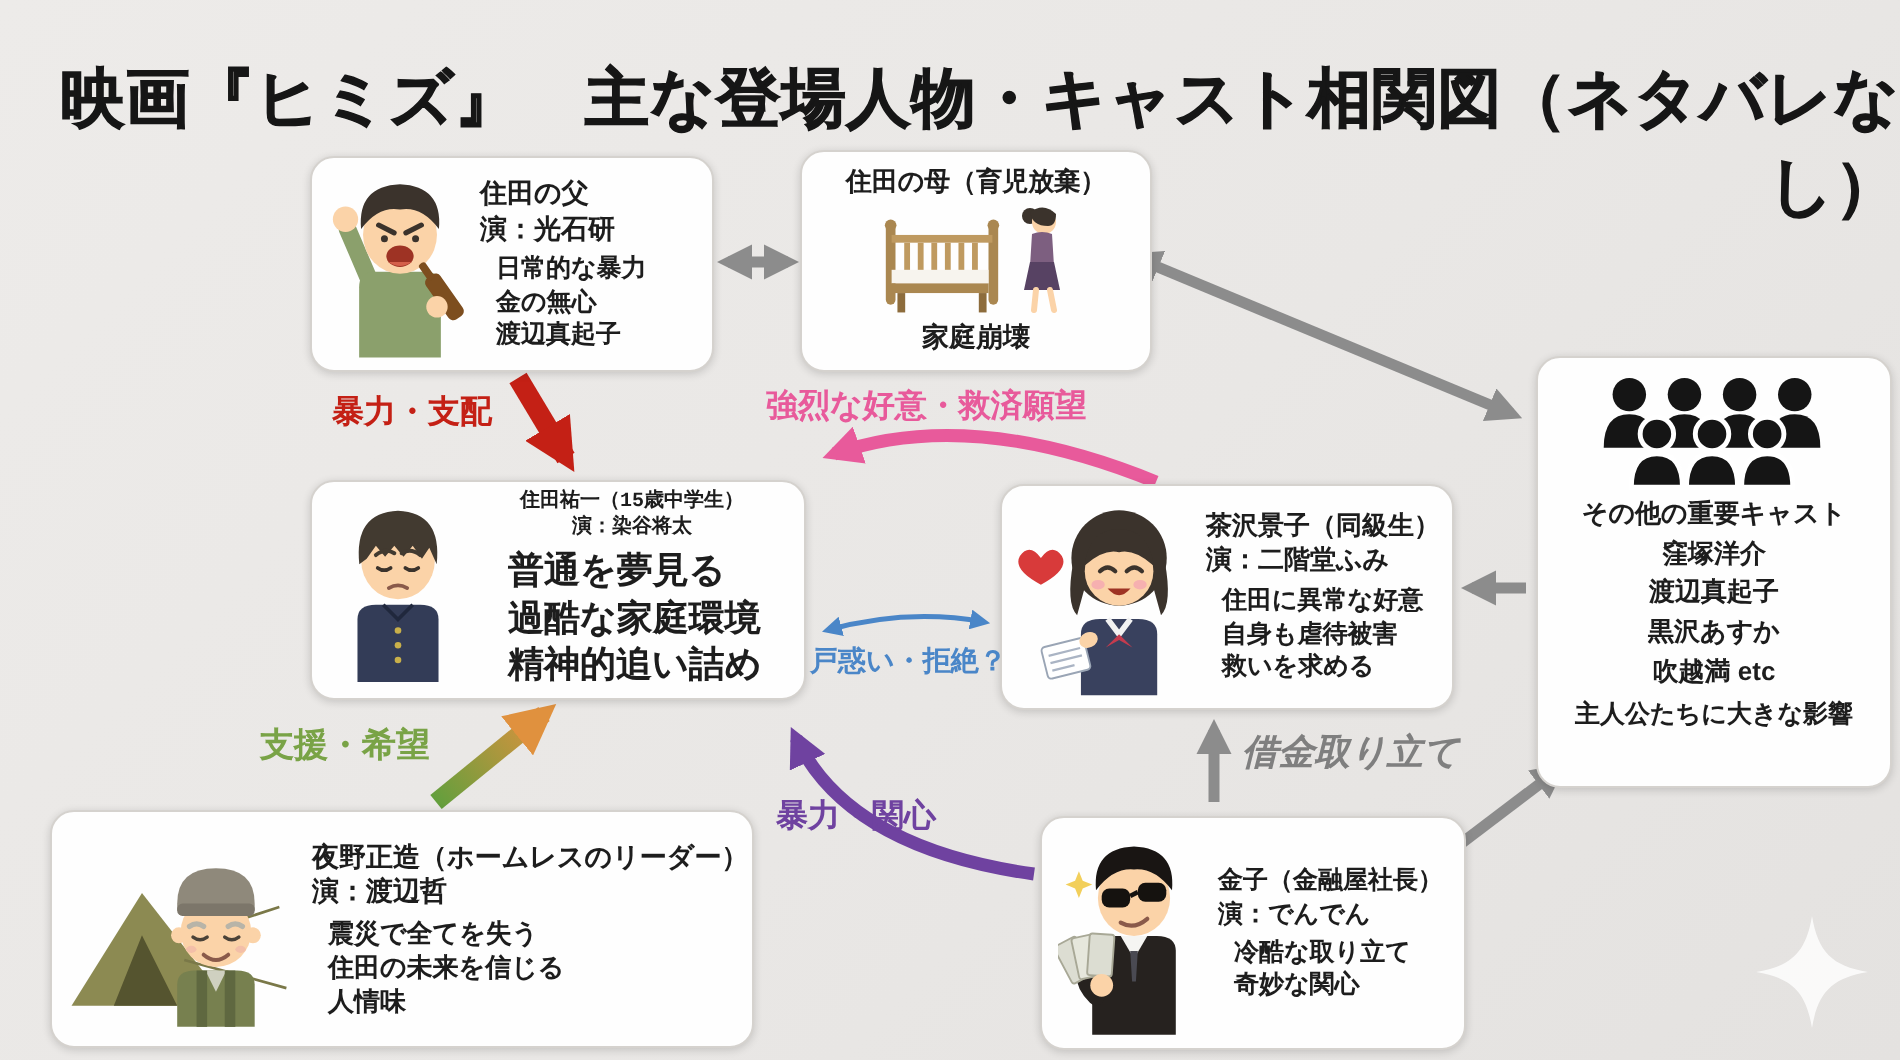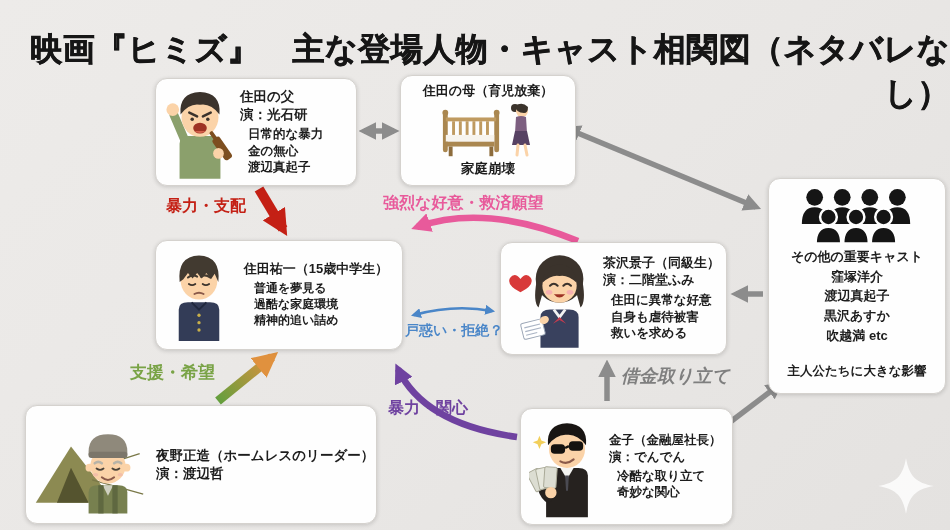--- a/index.html
+++ b/index.html
@@ -26,24 +26,24 @@
   .b-father{left:155px;top:78px;width:202px;height:108px;}
   .b-father .nm{font-size:13.5px;}
   .b-father .tr{font-size:12.5px;}
   .b-mother{left:400px;top:75px;width:176px;height:111px;flex-direction:column;justify-content:space-between;padding:7px 22px;gap:0;}
   .b-mother .nm{font-size:13px;text-align:center;}
   .b-mother .cap{font-size:13.5px;font-weight:800;text-align:center;}
   .b-mother .iconrow{display:flex;align-items:flex-end;gap:4px;}
   .b-others{left:768px;top:178px;width:178px;height:216px;flex-direction:column;justify-content:flex-start;padding:8px 6px;gap:2px;}
   .b-others .nm{font-size:13px;text-align:center;}
   .b-others .cast{font-size:13px;font-weight:700;text-align:center;line-height:1.35;}
-  .b-others .cap{font-size:12.5px;font-weight:800;text-align:center;margin-top:17px;}
+  .b-others .cap{font-size:12.5px;font-weight:800;text-align:center;margin-top:3px;}
   .b-sumida{left:155px;top:240px;width:248px;height:110px;}
-  .b-sumida .nm{font-size:13px;text-align:center;}
-  .b-sumida .tr{font-size:12px;}
+  .b-sumida .nm{font-size:10px;text-align:center;font-family:Liberation Mono, monospace;}
+  .b-sumida .tr{font-size:18px;}
   .b-chazawa{left:500px;top:242px;width:227px;height:113px;gap:12px;}
   .b-chazawa .nm{font-size:13px;}
   .b-chazawa .tr{font-size:12.5px;}
   .b-yano{left:25px;top:405px;width:352px;height:119px;}
   .b-yano .nm{font-size:13.5px;}
   .b-yano .tr{font-size:13px;}
   .b-kaneko{left:520px;top:408px;width:213px;height:117px;}
   .b-kaneko .nm{font-size:12.5px;}
   .b-kaneko .tr{font-size:12.5px;}
   .arrows{position:absolute;left:0;top:0;z-index:1;}
@@ -199,20 +199,21 @@
       <ellipse cx="38" cy="34" rx="20" ry="21" fill="#fbd3a8"></ellipse>
       <path d="M17 36 Q14 8 38 7 Q62 8 59 36 L55 27 L51 33 L46 26 L41 32 L36 26 L31 32 L26 26 L21 33 Z" fill="#423a30"></path>
       <path d="M26 31 Q31 27 36 30" stroke="#423a30" stroke-width="2.2" fill="none" stroke-linecap="round"></path>
       <path d="M40 30 Q45 27 50 31" stroke="#423a30" stroke-width="2.2" fill="none" stroke-linecap="round"></path>
       <path d="M27 38 Q30.5 40.5 34 38" stroke="#3b332c" stroke-width="2" fill="none" stroke-linecap="round"></path>
       <path d="M42 38 Q45.5 40.5 49 38" stroke="#3b332c" stroke-width="2" fill="none" stroke-linecap="round"></path>
       <path d="M33 49 Q38 46 43 49" stroke="#8a5a4a" stroke-width="2" fill="none" stroke-linecap="round"></path>
     </svg>
     <div class="txt">
       <div class="nm">住田祐一（15歳中学生）</div>
+      <div class="nm" style="text-align:center">演：染谷将太</div>
       <div class="traits" style="padding-left:16px">
         <div class="tr">普通を夢見る</div>
         <div class="tr">過酷な家庭環境</div>
         <div class="tr">精神的追い詰め</div>
       </div>
     </div>
   </div>
 
   <div class="cbox b-chazawa">
     <svg width="82" height="100" viewBox="0 0 86 102">
@@ -262,20 +263,25 @@
       <rect x="62" y="40" width="44" height="7" rx="3" fill="#7c766a"></rect>
       <path d="M69 53 Q73 50 77 53 M91 53 Q95 50 99 53" stroke="#b8b4a8" stroke-width="3" fill="none" stroke-linecap="round"></path>
       <path d="M71 59 Q75 62 79 59 M89 59 Q93 62 97 59" stroke="#4a4238" stroke-width="2" fill="none" stroke-linecap="round"></path>
       <ellipse cx="70" cy="66" rx="3" ry="2" fill="#f3bfa8"></ellipse>
         <ellipse cx="98" cy="66" rx="3" ry="2" fill="#f3bfa8"></ellipse>
       <path d="M77 69 Q84 75 91 69" stroke="#8a5a4a" stroke-width="2.2" fill="none" stroke-linecap="round"></path>
     </svg>
     <div class="txt">
       <div class="nm">夜野正造（ホームレスのリーダー）</div>
       <div class="nm">演：渡辺哲</div>
+      <div class="traits">
+        <div class="tr">震災で全てを失う</div>
+        <div class="tr">住田の未来を信じる</div>
+        <div class="tr">人情味</div>
+      </div>
     </div>
   </div>
 
   <div class="cbox b-kaneko">
     <svg width="76" height="102" viewBox="0 0 80 106">
       <path d="M18 62 Q18 54 28 54 L52 54 Q62 54 62 62 L62 106 L18 106 Z" fill="#26221f"></path>
       <path d="M33 54 L40 66 L47 54 Z" fill="#f5f5f2"></path>
       <path d="M38 62 L42 62 L41 78 L39 78 Z" fill="#4a4a52"></path>
       <path d="M20 62 Q8 74 20 86" stroke="#26221f" stroke-width="9" fill="none" stroke-linecap="round"></path>
       <rect x="2" y="56" width="13" height="22" rx="1.5" transform="rotate(-28 8 67)" fill="#dcddd2" stroke="#a8a896" stroke-width="1"></rect>

